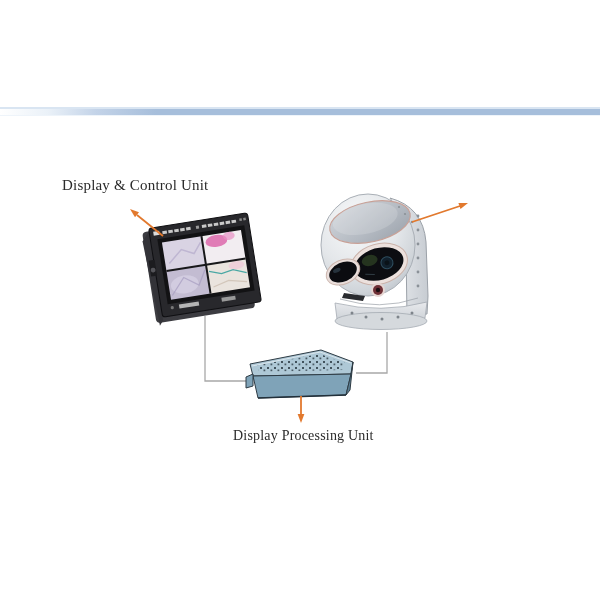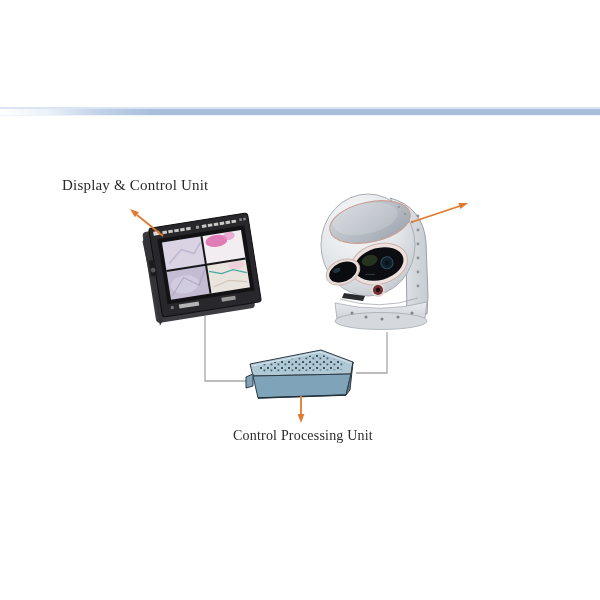--- a/index.html
+++ b/index.html
@@ -198,14 +198,14 @@
       <path class="arrow-stroke" d="M 412 222 L 460 206"></path>
       <polygon class="arrow-fill" points="468,203 460.5,208.9 458.4,202.9"></polygon>
     </g>
     <g>
       <path class="arrow-stroke" d="M 301 396 L 301 415"></path>
       <polygon class="arrow-fill" points="301,423 297.6,414 304.4,414"></polygon>
     </g>
   </svg>
 
   <div class="unit-label" id="label-display">Display &amp; Control Unit</div>
-  <div class="unit-label" id="label-spu">Control Processing Unit</div>
+  <div class="unit-label" id="label-spu">Display Processing Unit</div>
 </div>
 
 </body></html>

